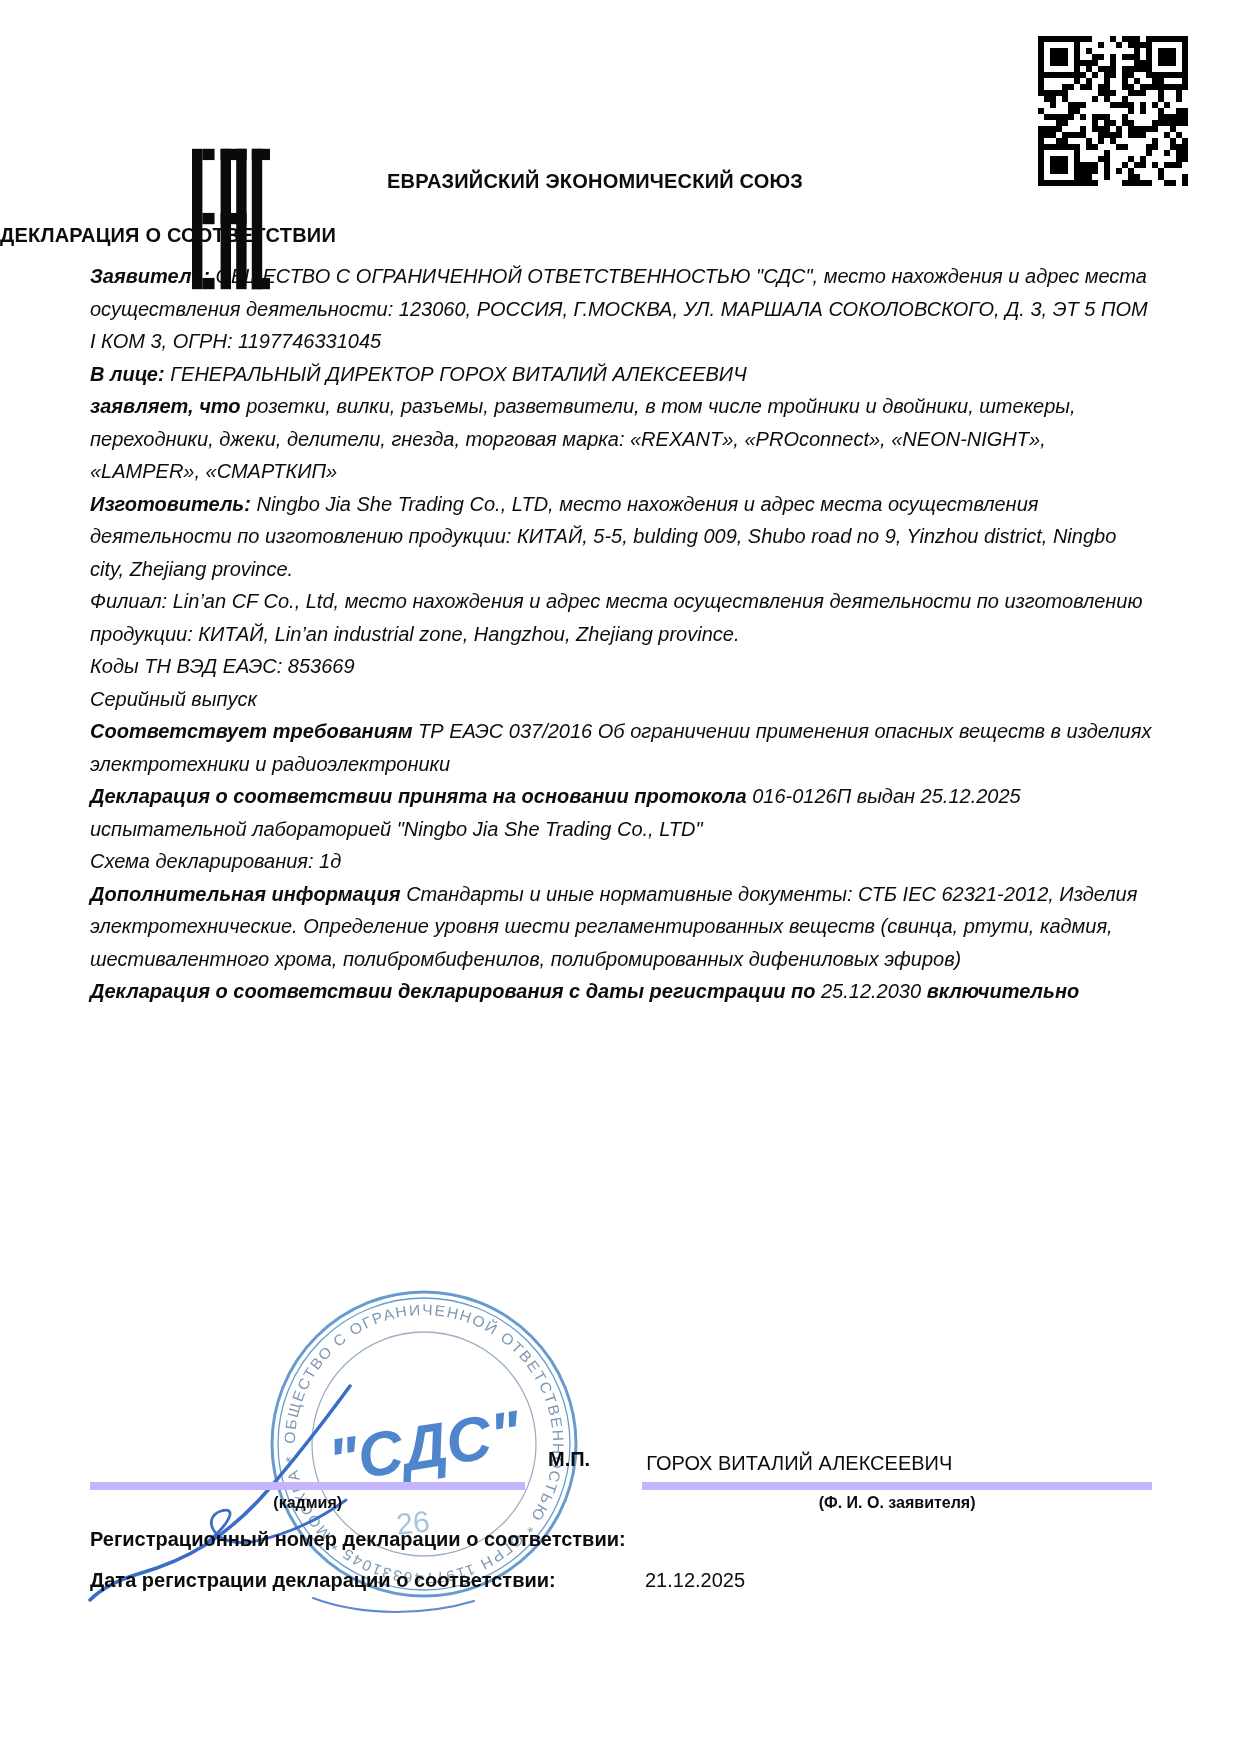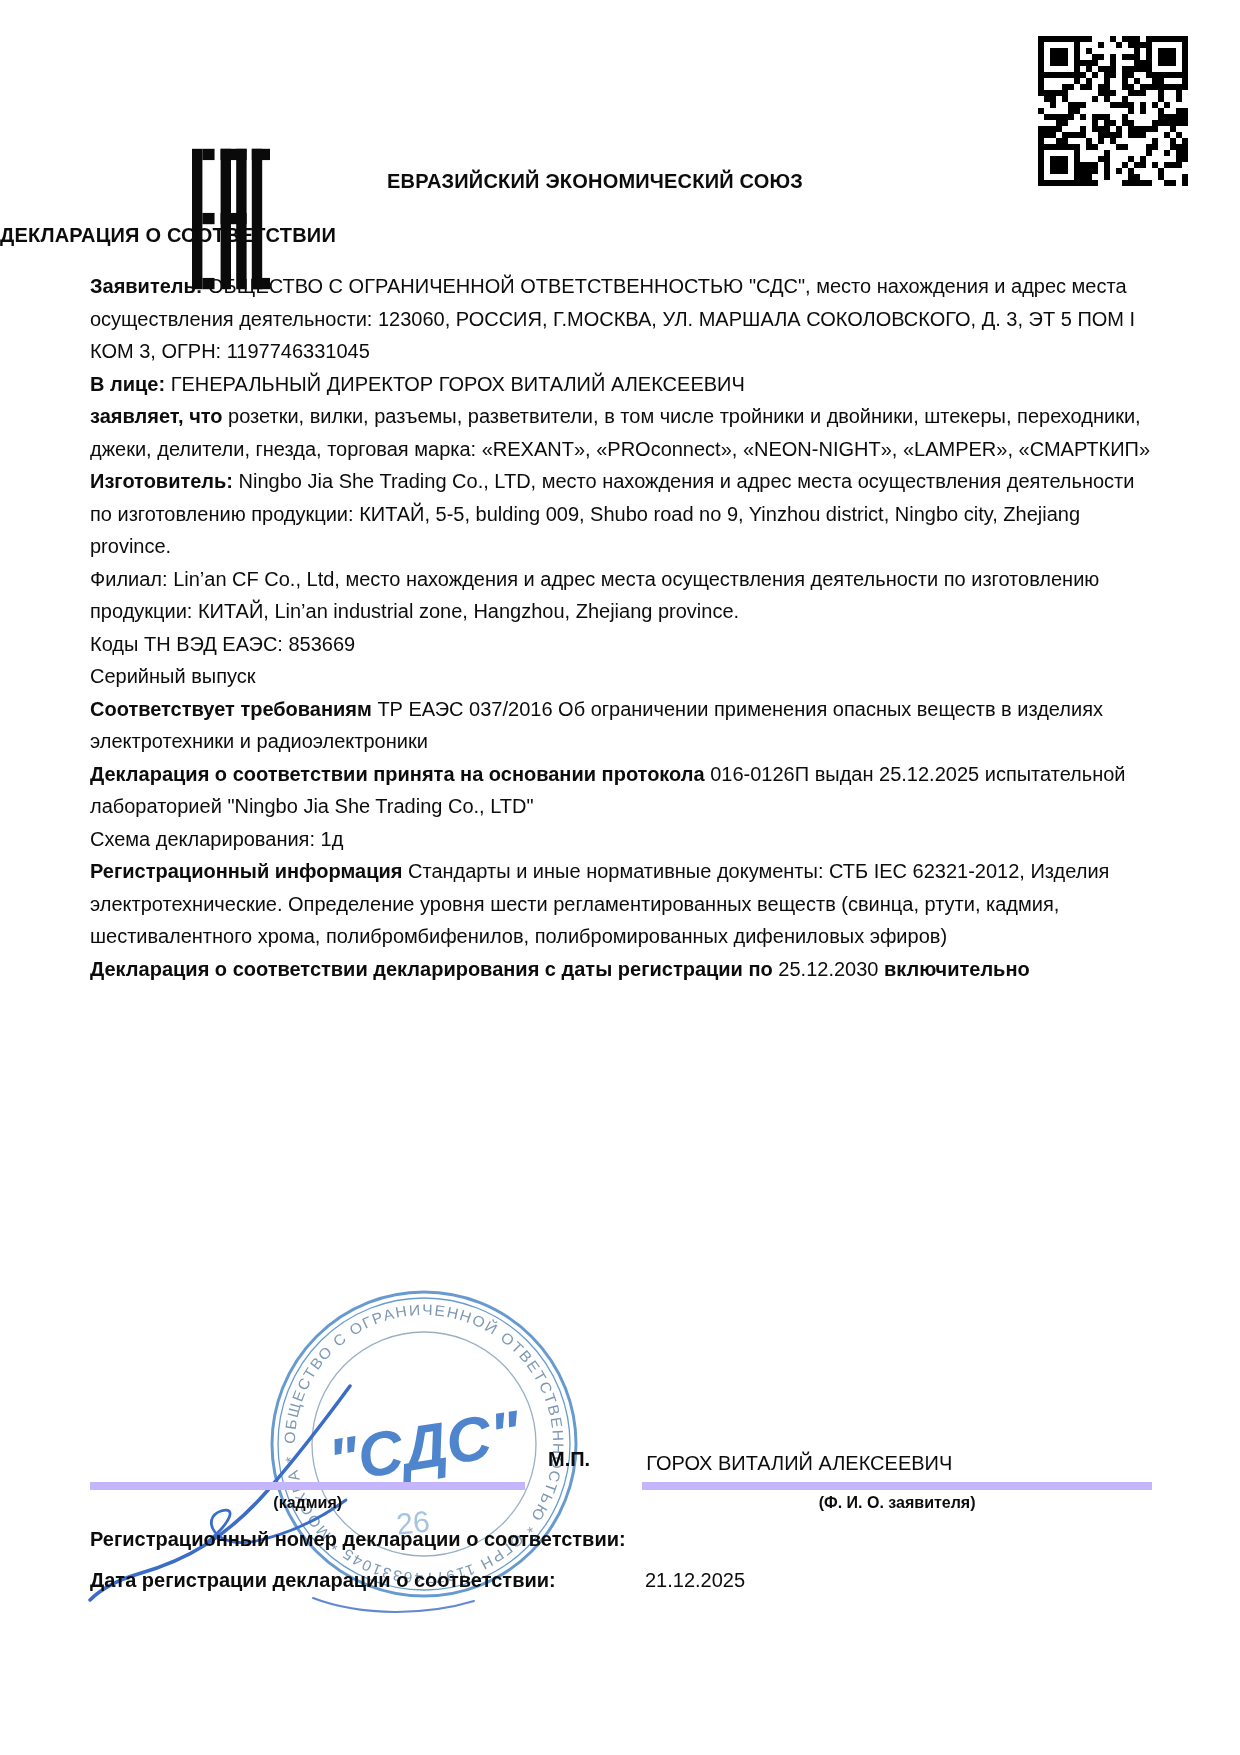--- a/index.html
+++ b/index.html
@@ -13,22 +13,22 @@
     padding-left:40px;
   }
   
   .eac-logo{position:absolute;left:192px;top:138px;width:78px;height:162px;}
   .qr{position:absolute;left:1038px;top:36px;width:150px;height:150px;}
   .title1{position:absolute;left:0;top:170px;width:1190px;text-align:center;
           font-size:20px;font-weight:bold;letter-spacing:.2px;}
   .title2{position:absolute;left:0;top:224px;width:1190px;
           font-size:20px;font-weight:bold;letter-spacing:.2px;}
   
-  .body{position:absolute;left:90px;top:270px;width:1062px;
-        font-size:20px;line-height:32.5px;}
+  .body{position:absolute;left:90px;top:260px;width:1062px;
+        font-size:20px;line-height:32.5px;font-style:italic;}
   .body p{margin:0;}
   .b{font-weight:bold;}
   .mb-sm{margin-bottom:10px;}
   .mb-xs{margin-bottom:4px;}
   .mb-md{margin-bottom:26px;}
   .mb-lg{margin-bottom:27px;}
   .mb-ln{margin-bottom:11px;}
   
   .stamp{position:absolute;left:263px;top:1283px;width:322px;height:322px;opacity:.92;}
   .signature{position:absolute;left:78px;top:1328px;width:430px;height:300px;}
@@ -419,21 +419,21 @@
     <span>Филиал: Lin’an CF Co., Ltd, место нахождения и адрес места осуществления деятельности по изготовлению продукции: КИТАЙ, Lin’an industrial zone, Hangzhou, Zhejiang province.</span></p>
 
     <p class="mb-md"><span>Коды ТН ВЭД ЕАЭС: 853669</span><br>
     <span>Серийный выпуск</span></p>
 
     <p class="mb-md"><span class="b">Соответствует требованиям</span> <span>ТР ЕАЭС 037/2016 Об ограничении применения опасных веществ в изделиях электротехники и радиоэлектроники</span></p>
 
     <p class="mb-sm"><span class="b">Декларация о соответствии принята на основании протокола</span> <span>016-0126П выдан 25.12.2025 испытательной лабораторией "Ningbo Jia She Trading Co., LTD"</span><br>
     <span>Схема декларирования: 1д</span></p>
 
-    <p class="mb-lg"><span class="b">Регистрационный информация</span> <span>Стандарты и иные нормативные документы: СТБ IEC 62321-2012, Изделия электротехнические. Определение уровня шести регламентированных веществ (свинца, ртути, кадмия, шестивалентного хрома, полибромбифенилов, полибромированных дифениловых эфиров)</span></p>
+    <p class="mb-lg"><span class="b">Дополнительная информация</span> <span>Стандарты и иные нормативные документы: СТБ IEC 62321-2012, Изделия электротехнические. Определение уровня шести регламентированных веществ (свинца, ртути, кадмия, шестивалентного хрома, полибромбифенилов, полибромированных дифениловых эфиров)</span></p>
 
     <p><span class="b">Декларация о соответствии декларирования с даты регистрации по</span> <span>25.12.2030</span> <span class="b">включительно</span></p>
   </div>
 
   <div class="stamp">
     <svg width="322" height="322" viewBox="0 0 322 322" xmlns="http://www.w3.org/2000/svg">
       <circle cx="161" cy="161" r="152" fill="none" stroke="#5b93cc" stroke-width="3"></circle>
       <circle cx="161" cy="161" r="146" fill="none" stroke="#5b93cc" stroke-width="1.3"></circle>
       <circle cx="161" cy="161" r="112" fill="none" stroke="#93a9bf" stroke-width="1.3"></circle>
       <defs>

